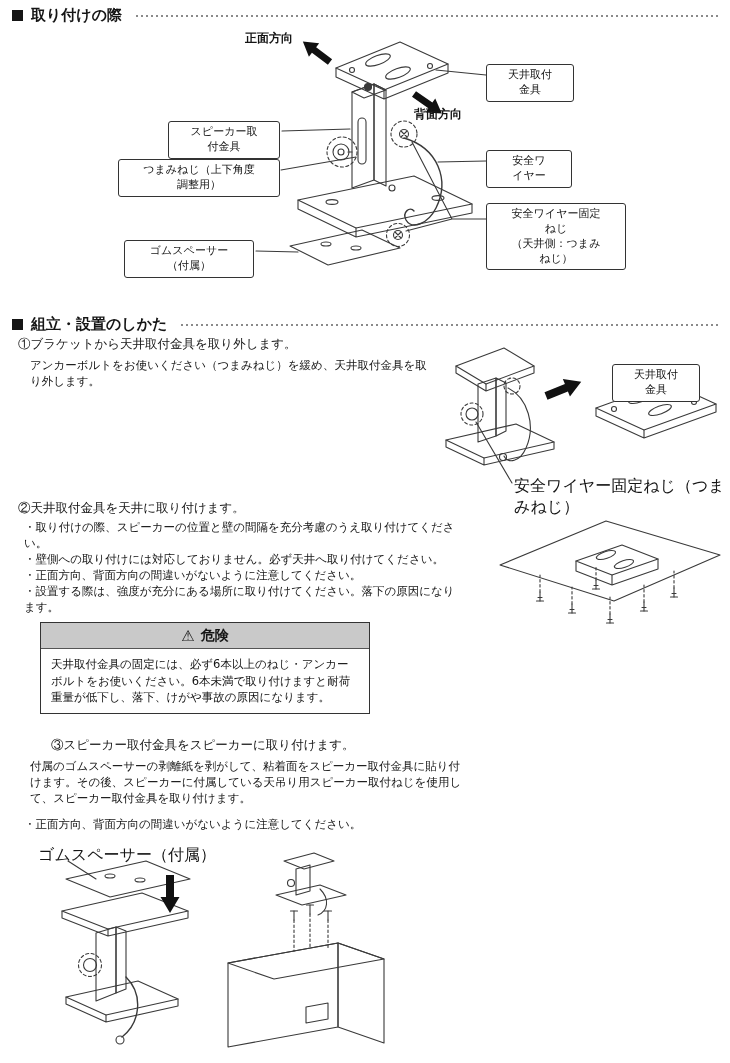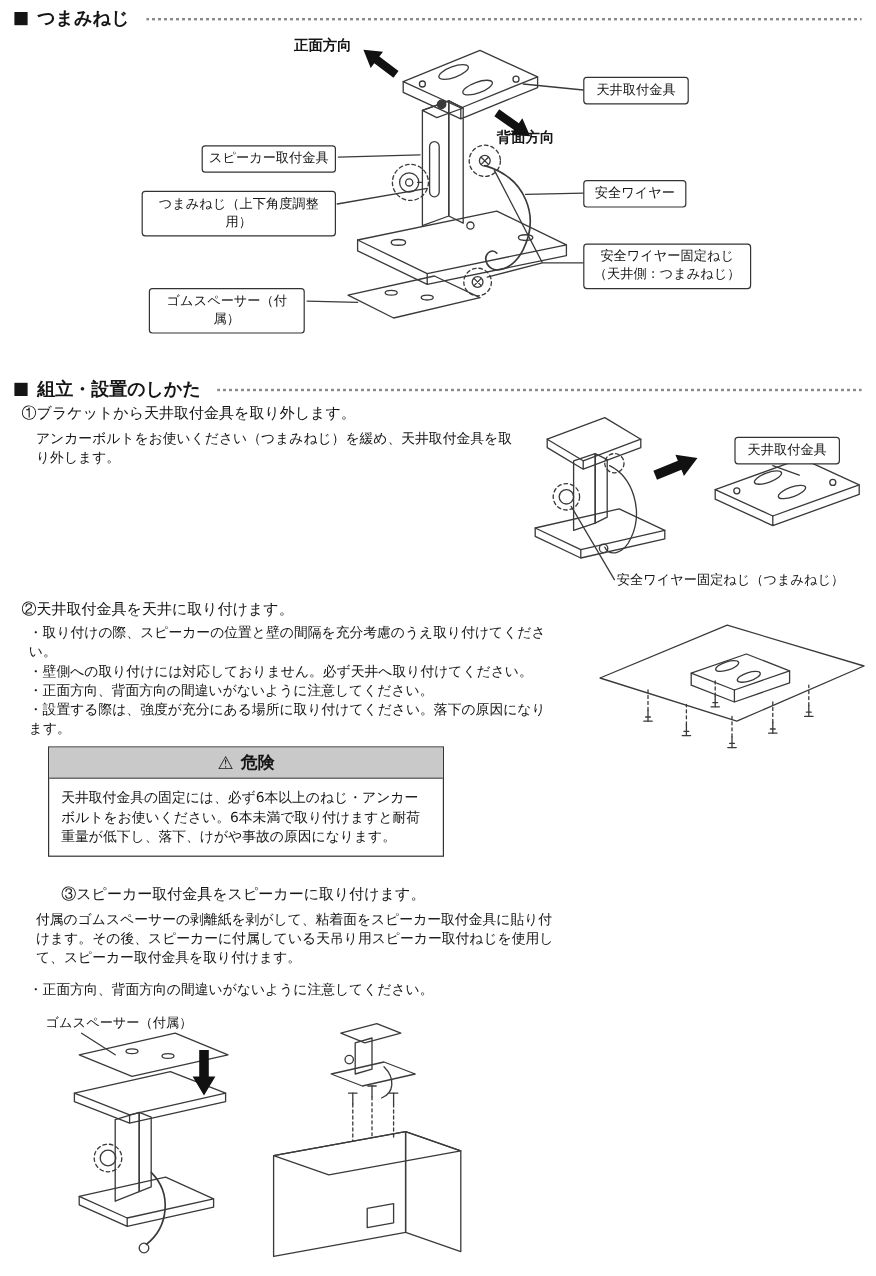--- a/index.html
+++ b/index.html
@@ -5,42 +5,42 @@
   html,body{margin:0;padding:0;background:#fff;}
   .page{
     position:relative;width:730px;height:1063px;background:#ffffff;
     font-family:"DejaVu Sans","Liberation Sans",sans-serif;color:#151515;overflow:hidden;
   }
   .sec-header{position:absolute;display:flex;align-items:center;font-weight:bold;font-size:15px;gap:8px;}
   .sq{width:11px;height:11px;background:#151515;flex:0 0 auto;}
   .dotline{flex:1;height:2px;margin-left:6px;background-image:repeating-linear-gradient(90deg,#8a8a8a 0 2px,transparent 2px 5px);}
   .label-box{
     position:absolute;box-sizing:border-box;border:1px solid #333;background:#fff;
-    font-size:11px;line-height:1.35;padding:3px 4px;border-radius:3px;text-align:center;white-space:pre-line;
+    font-size:11px;line-height:1.35;padding:3px 21px;border-radius:3px;text-align:center;white-space:pre-line;
   }
   .dir-label{position:absolute;font-size:12px;font-weight:bold;}
-  .plain-label{position:absolute;font-size:11px;}
+  .plain-label{position:absolute;font-size:16px;}
   .step-heading{position:absolute;font-size:12.5px;font-family:Liberation Mono, monospace;}
   .body-text{position:absolute;font-size:11.5px;line-height:16px;}
   .bullets{position:absolute;font-size:11.5px;line-height:16px;}
   .bullets div{white-space:pre-line;}
   .danger-box{position:absolute;box-sizing:border-box;border:1.5px solid #333;background:#fff;}
   .danger-header{height:25px;background:#c9c9c9;display:flex;align-items:center;justify-content:center;gap:6px;font-weight:bold;font-size:14px;border-bottom:1px solid #555;}
   .danger-body{padding:7px 10px;font-size:11.5px;line-height:16.5px;}
   .diagram{position:absolute;}
   svg{display:block;}
 </style>
 </head>
 <body>
 
 <div class="page">
 
   <div class="sec-header" style="left:12px;top:6px;width:706px;">
     <span class="sq"></span>
-    <span>つまみねじ</span>
+    <span>取り付けの際</span>
     <span class="dotline"></span>
   </div>
 
   <div class="diagram" style="left:0;top:30px;width:730px;height:276px;">
     <svg width="730" height="276" viewBox="0 0 730 276">
       <g stroke="#3a3a3a" stroke-width="1.1" fill="none" stroke-linejoin="round" stroke-linecap="round">
 
         <path d="M486,45 L436,40"></path>
         <path d="M282,101 L350,99"></path>
         <path d="M281,140 L356,127"></path>

